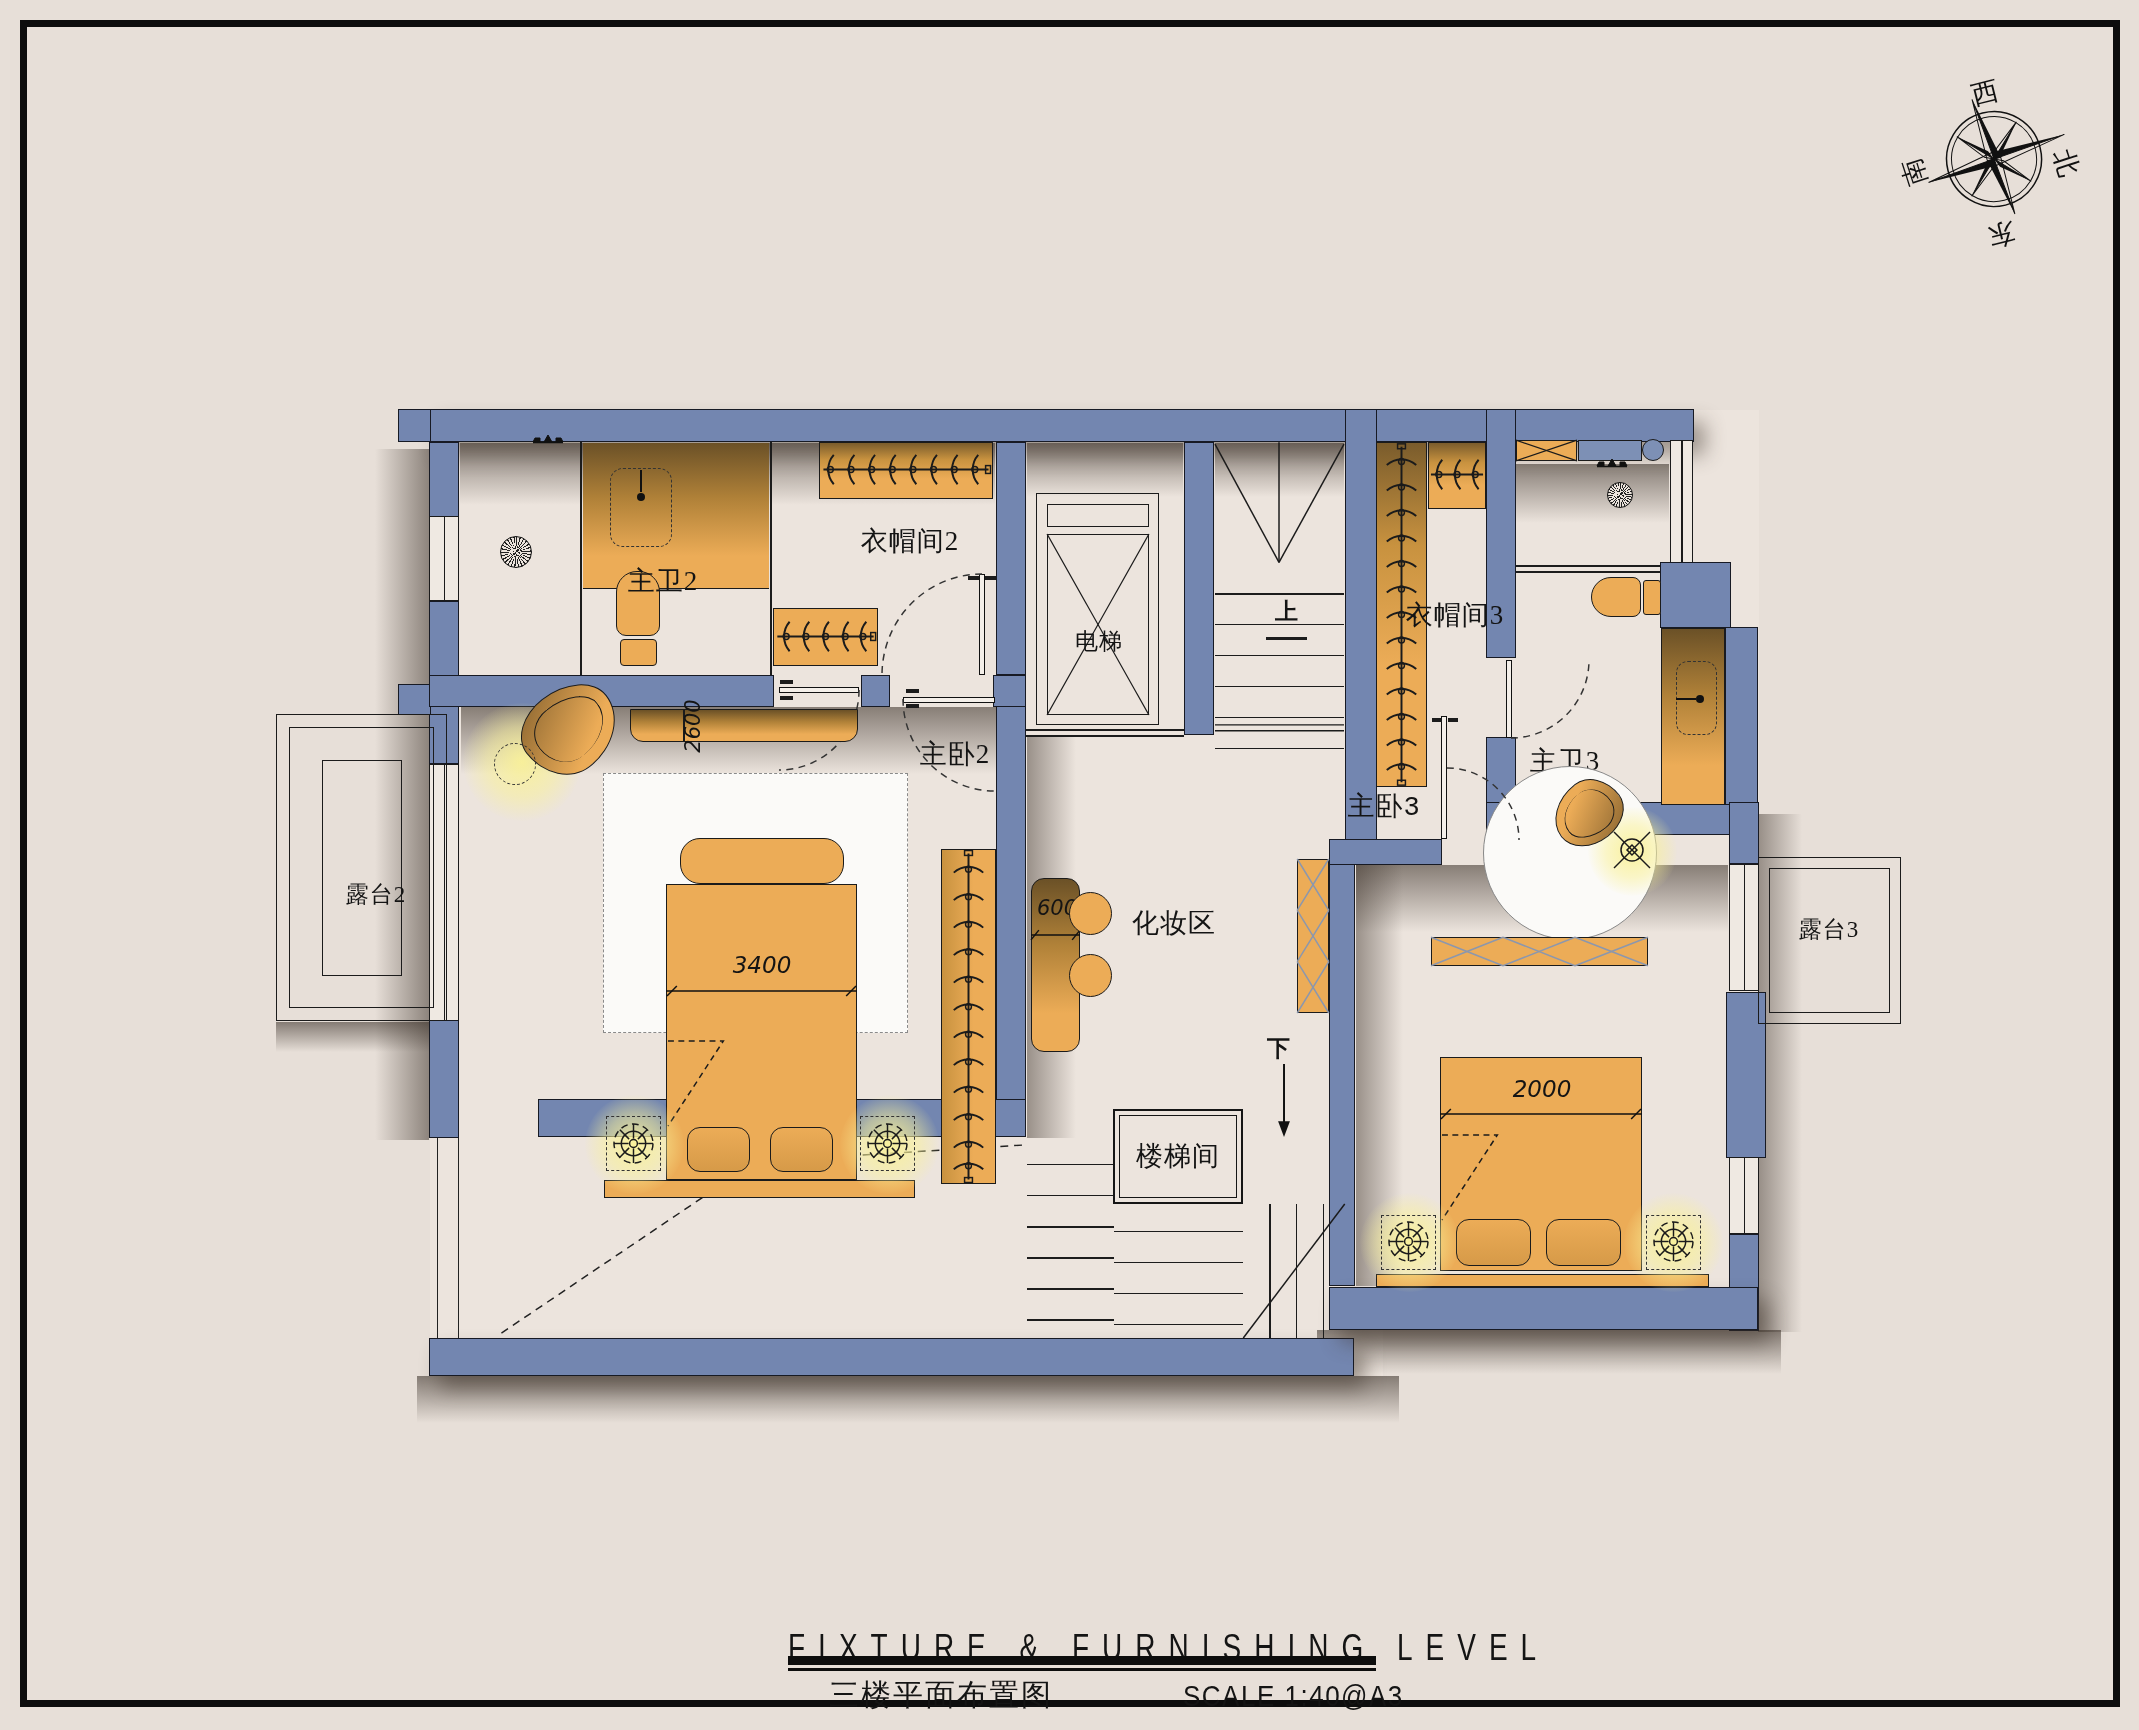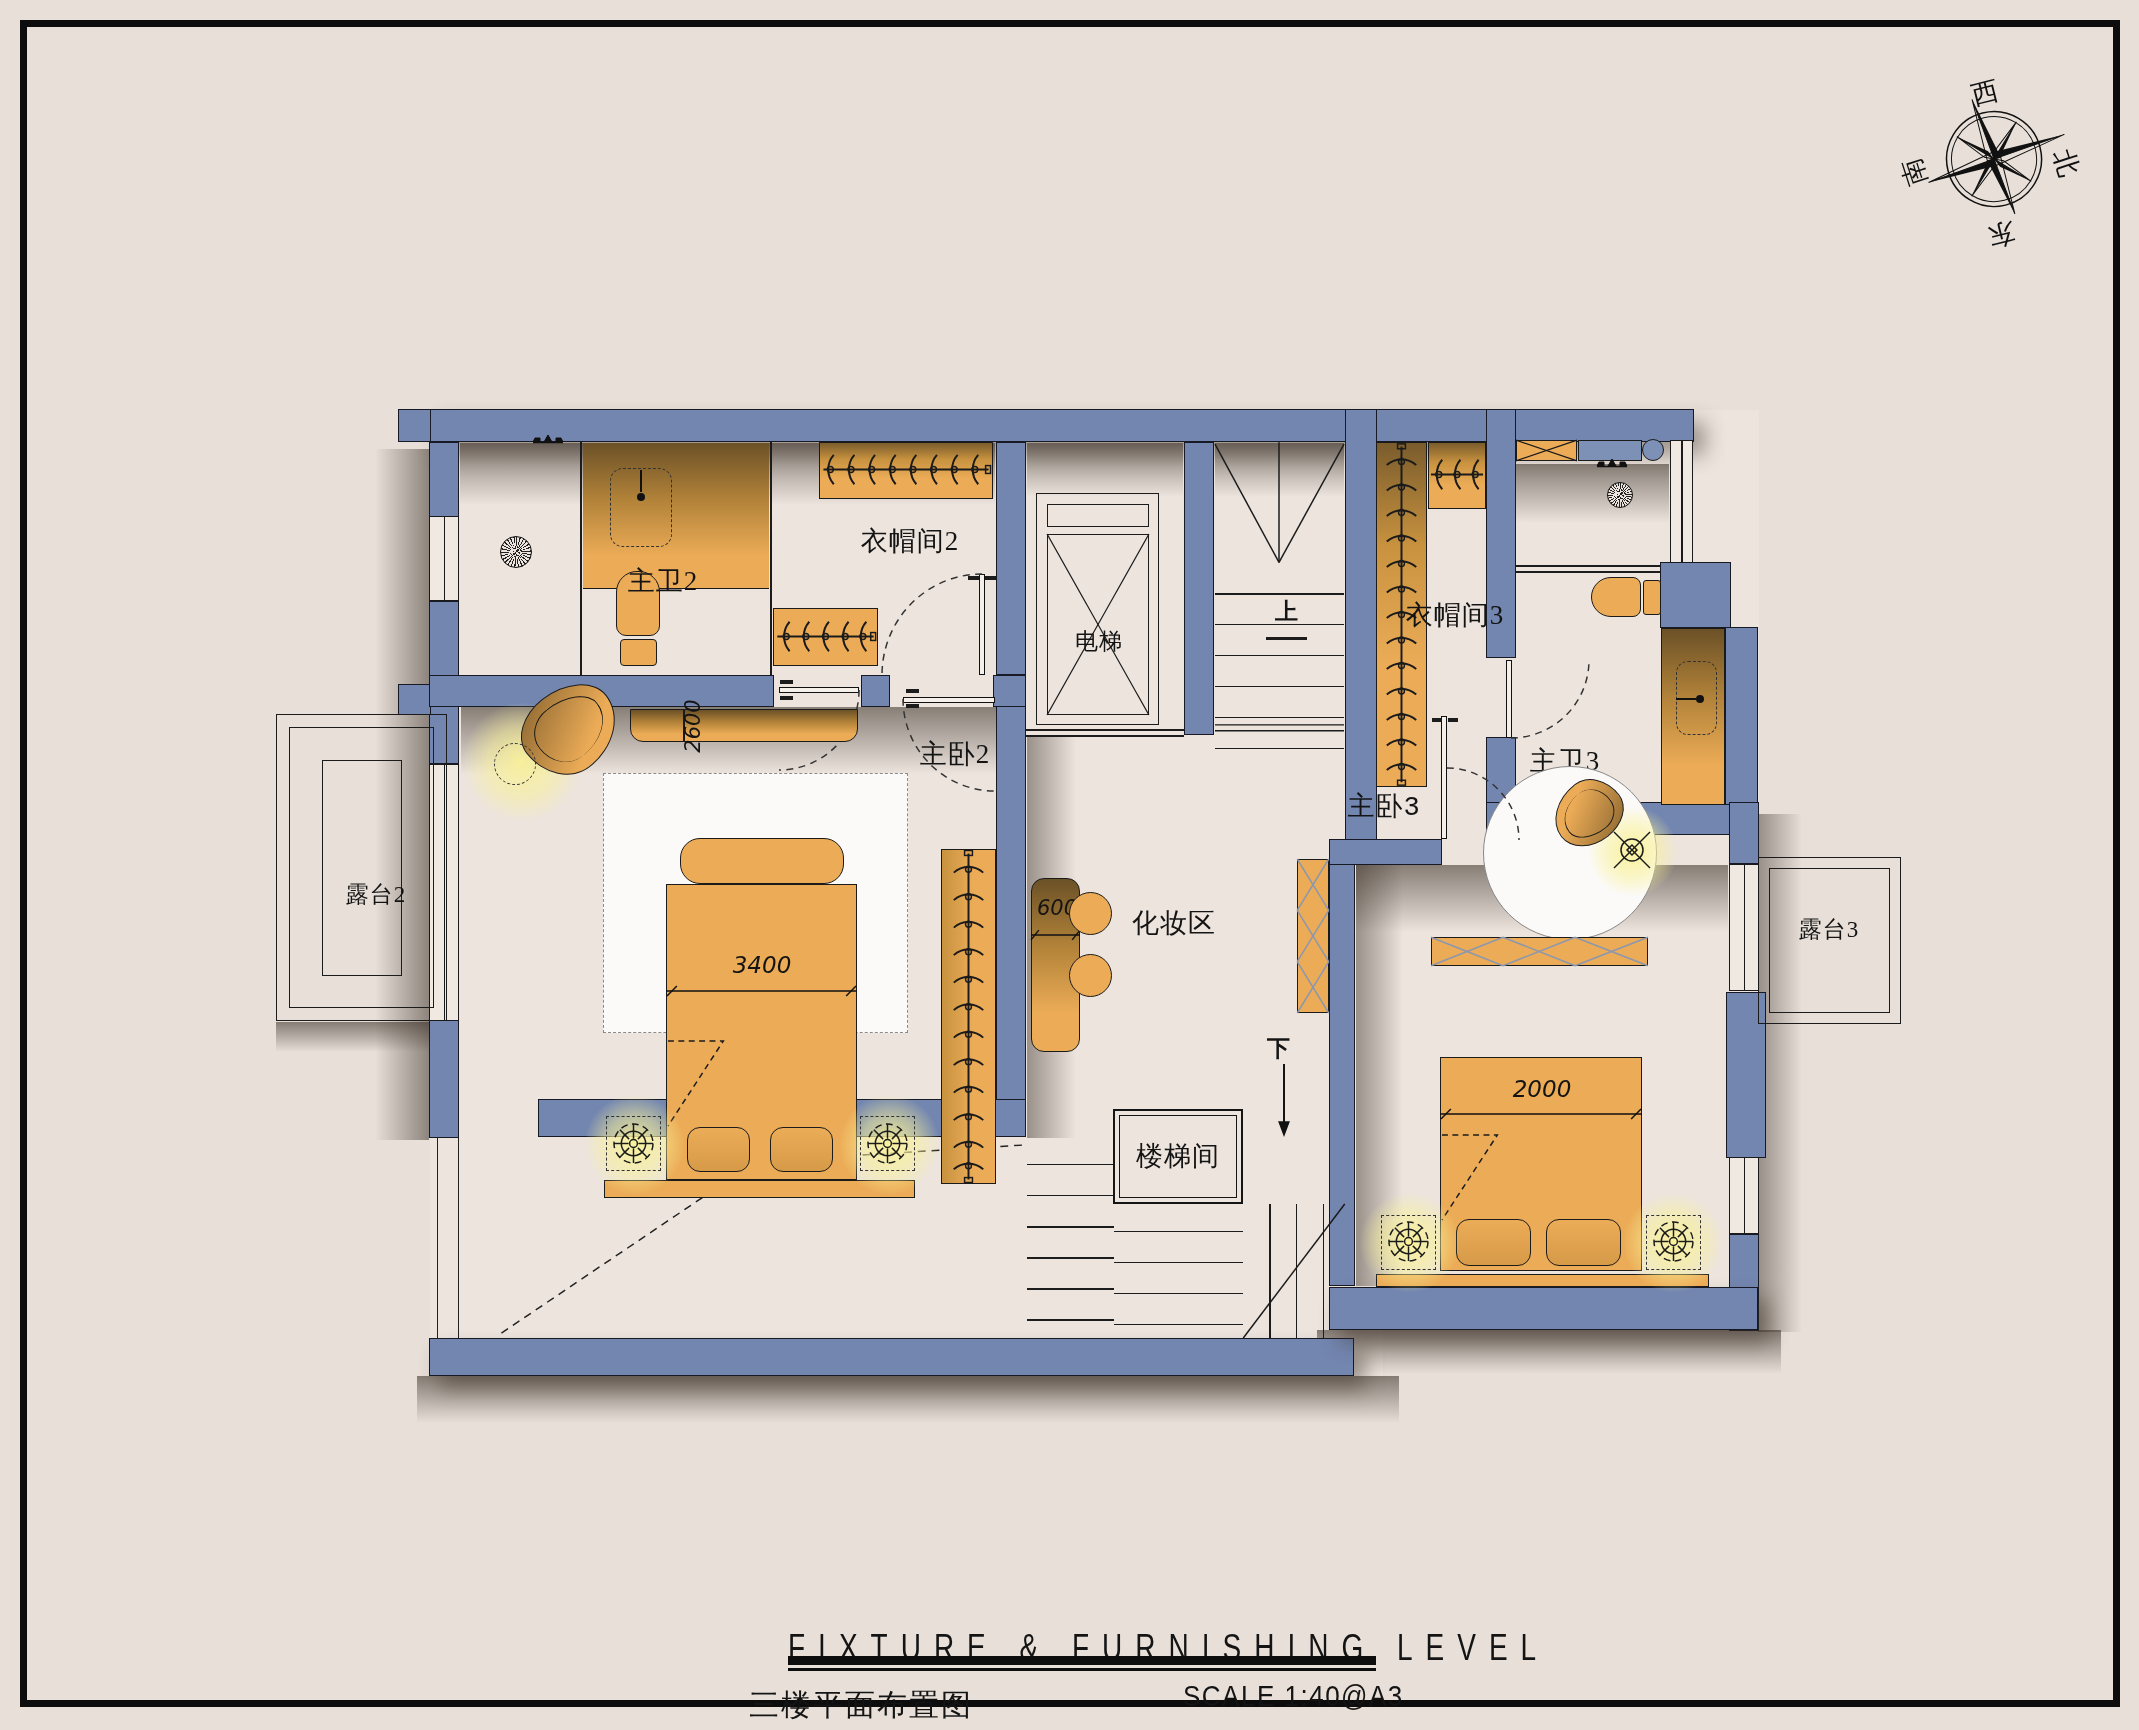--- a/index.html
+++ b/index.html
@@ -478,15 +478,15 @@
 <div class="abs" style="left:1441px;top:716px;width:6px;height:123px;background:#f4efe9;border:1.5px solid #111;"></div>
 <svg class="abs" style="left:1447px;top:768px;" width="72" height="72" viewBox="0 0 146 146">
   <path d="M0,0 A146,146 0 0 1 146,146" fill="none" stroke="#333" stroke-width="3" stroke-dasharray="14 11"></path>
 </svg>
 <div class="abs thin" style="left:1432px;top:718px;width:10px;height:4px;"></div>
 <div class="abs thin" style="left:1448px;top:718px;width:10px;height:4px;"></div>
 
 <div class="abs titleEn" style="left:788px;top:1626px;">FIXTURE &amp; FURNISHING LEVEL</div>
 <div class="abs" style="left:788px;top:1656px;width:588px;height:9px;background:#0d0d0d;"></div>
 <div class="abs" style="left:788px;top:1668px;width:588px;height:2.5px;background:#0d0d0d;"></div>
-<div class="abs titleCn" style="left:749px;top:1675px;margin-top:10px;">三楼平面布置图</div>
+<div class="abs titleCn" style="left:829px;top:1675px;">三楼平面布置图</div>
 <div class="abs titleScale" style="left:1183px;top:1678px;">SCALE 1:40@A3</div>
 
 
 </body></html>

